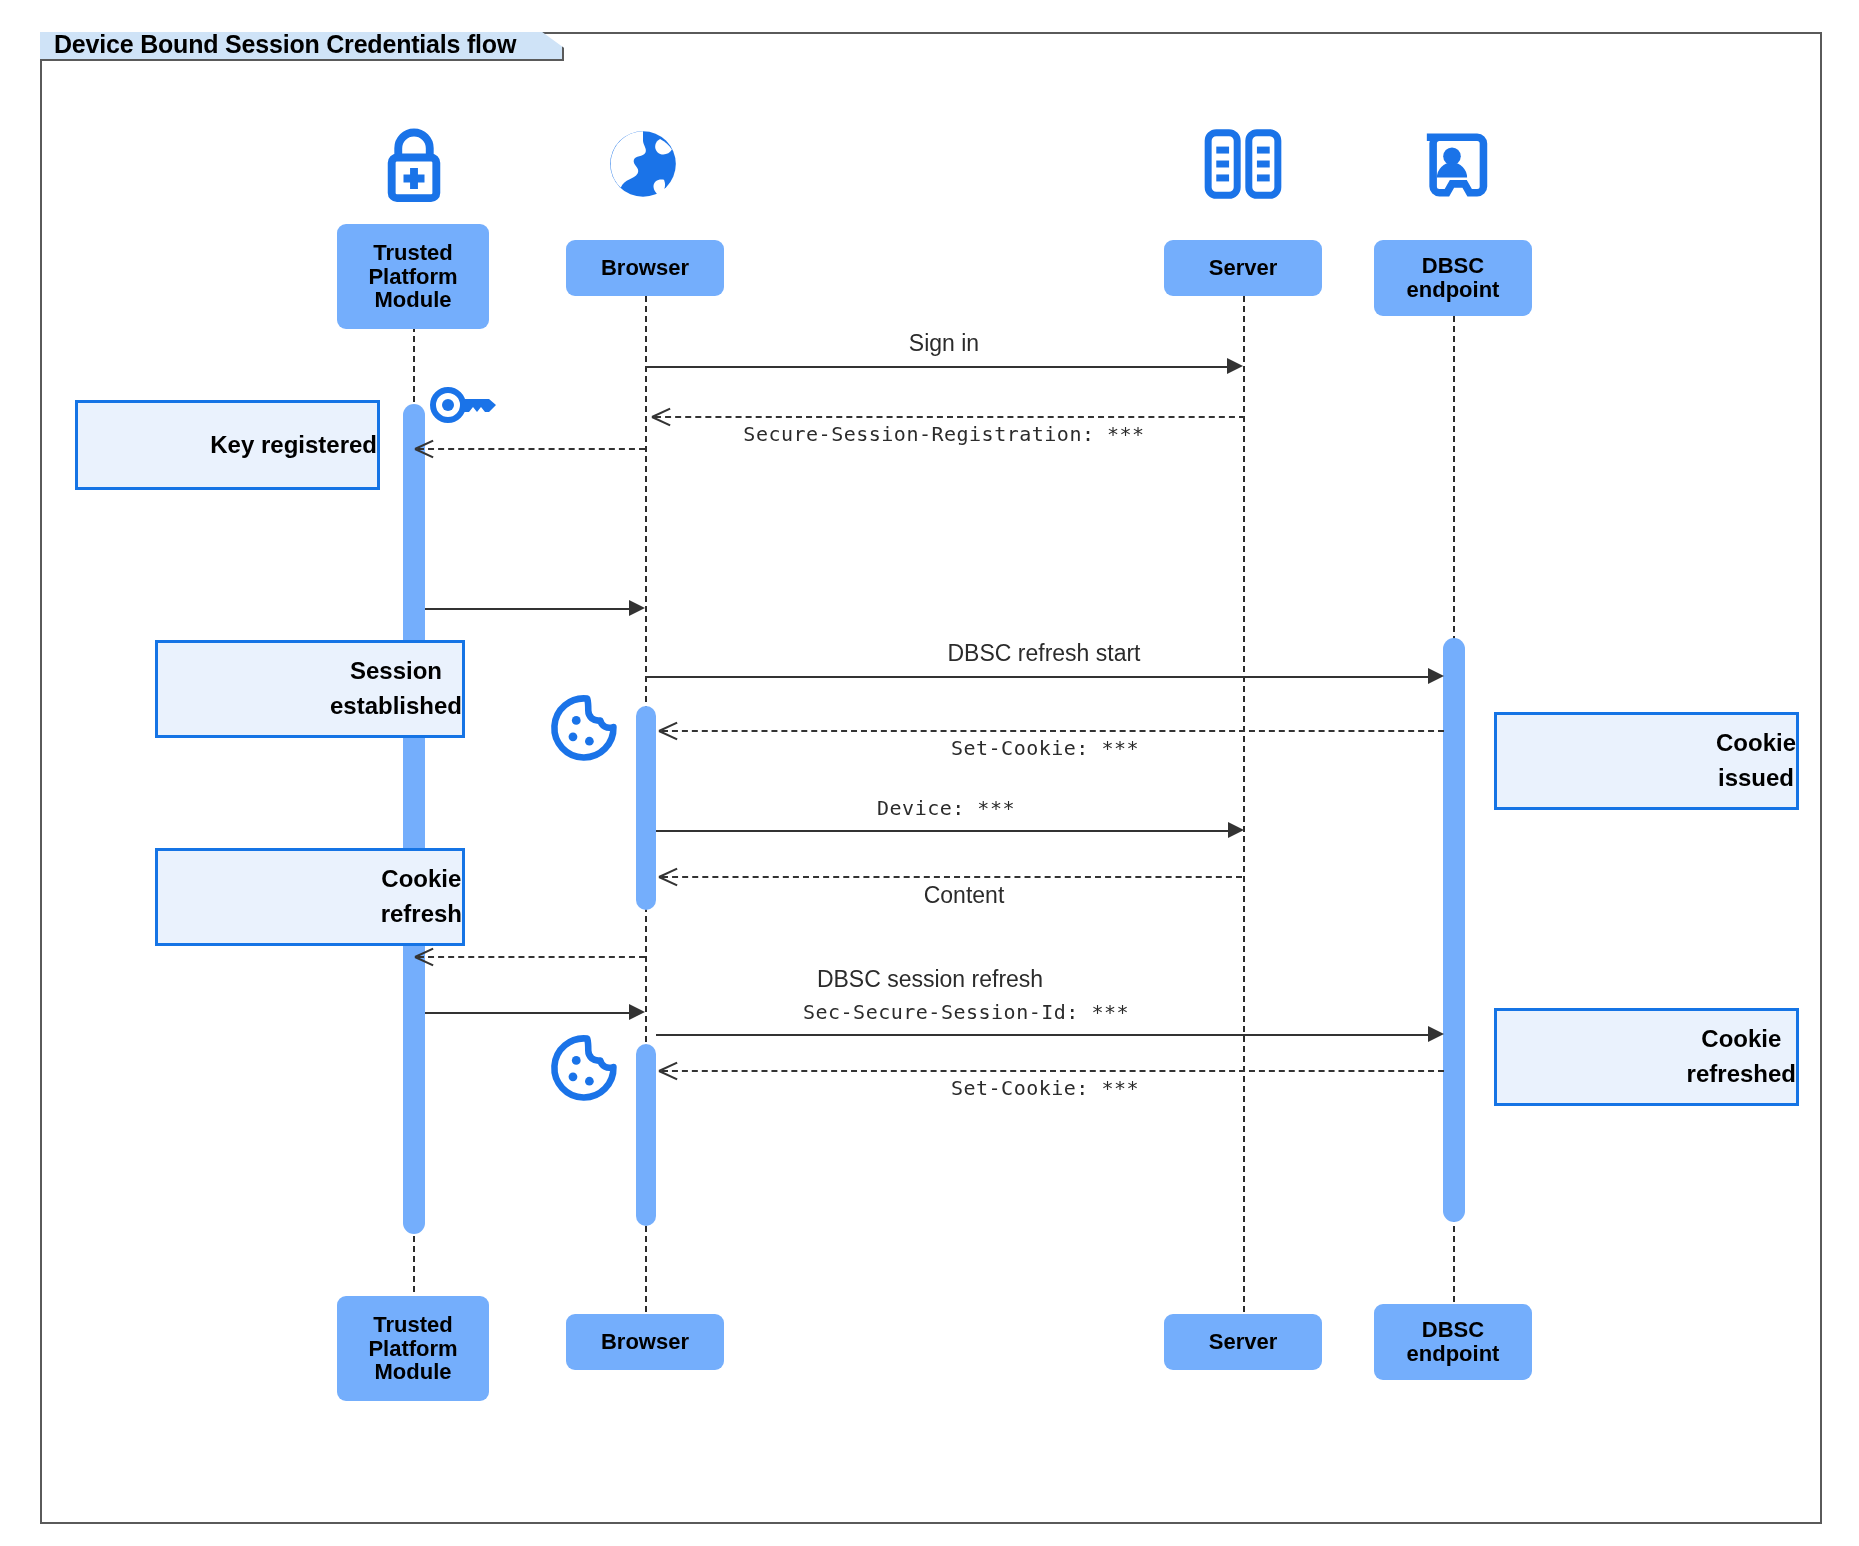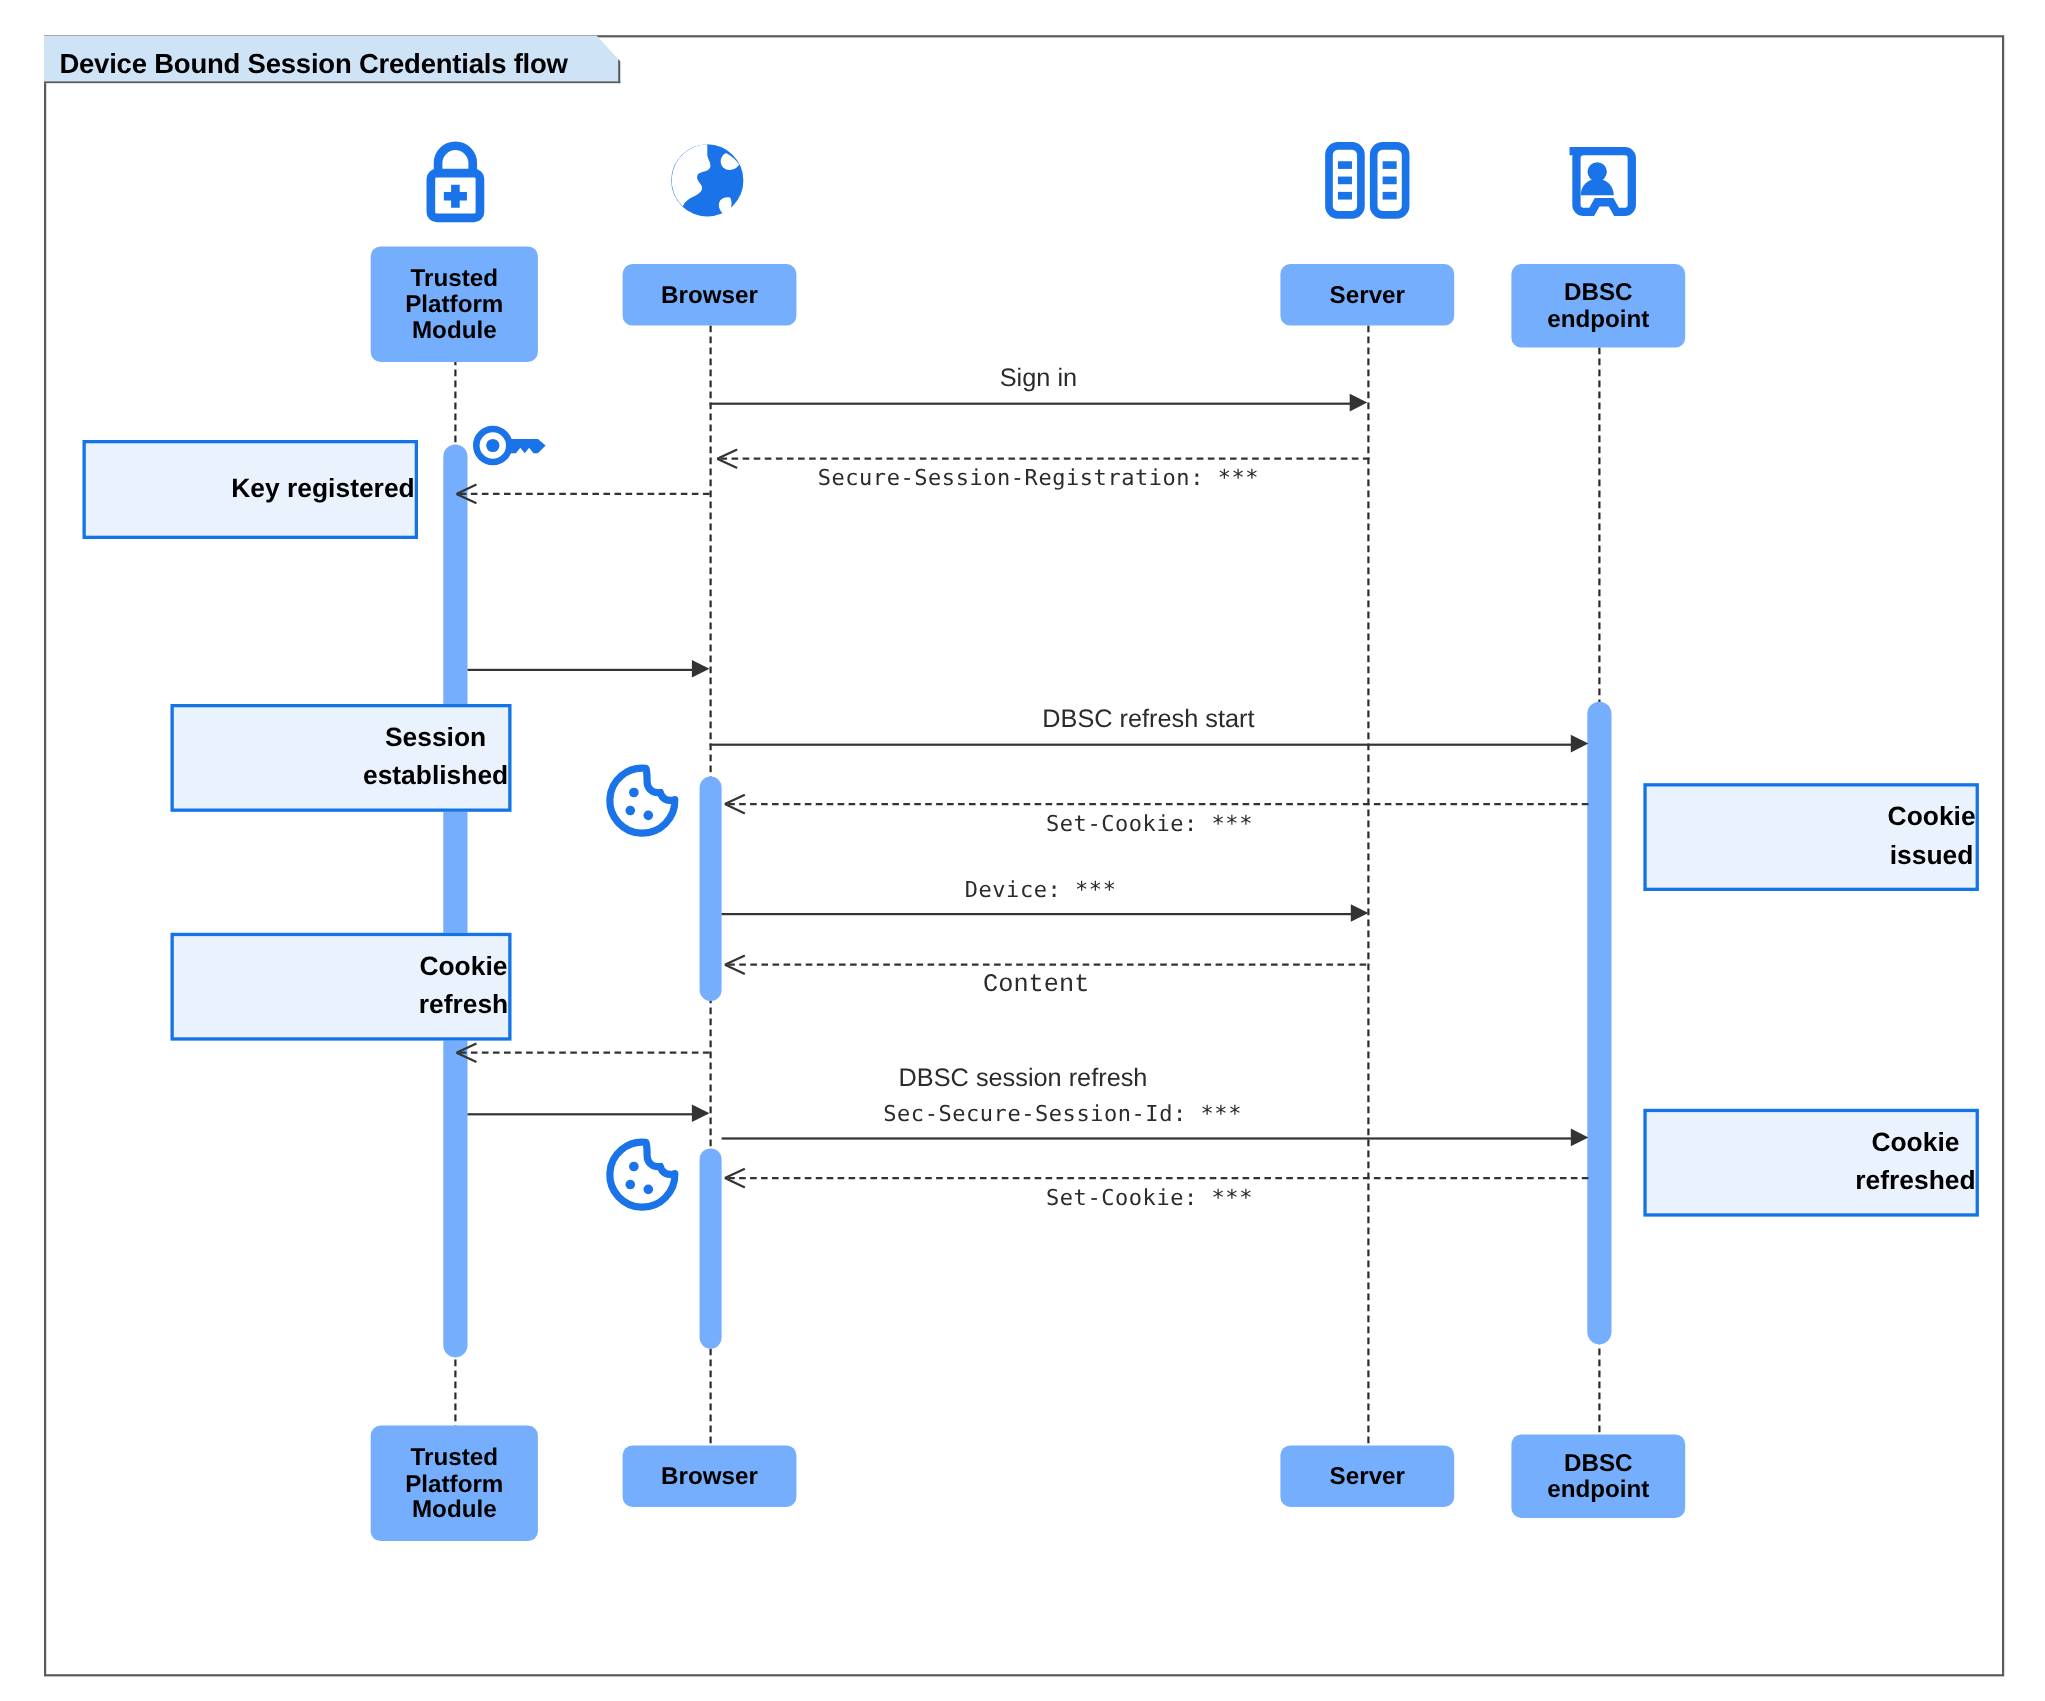--- a/index.html
+++ b/index.html
@@ -5,23 +5,23 @@
   html,body{margin:0;padding:0;background:#ffffff;}
   body{width:1859px;height:1546px;font-family:"Liberation Sans",sans-serif;}
   #stage{position:relative;width:1859px;height:1546px;overflow:hidden;background:#fff;}
 
   
   .frame{
     position:absolute;left:40px;top:32px;width:1782px;height:1492px;
     border:2px solid #5a5a5a;background:#ffffff;box-sizing:border-box;
   }
   .frame-tab{
-    position:absolute;left:40px;top:32px;height:44px;
+    position:absolute;left:40px;top:32px;height:29px;
     background:#cfe3f7;border:2px solid #5a5a5a;border-left:none;border-top:none;
-    box-sizing:border-box;display:flex;align-items:flex-start;padding:12px 46px 0 14px;
+    box-sizing:border-box;display:flex;align-items:flex-end;padding:12px 46px 0 14px;
     clip-path:polygon(0 0,calc(100% - 22px) 0,100% 55%,100% 100%,0 100%);
   }
   .frame-title{font-size:25px;font-weight:bold;color:#000;white-space:nowrap;letter-spacing:-.2px;}
 
   
   .lifeline{
     position:absolute;width:0;border-left:2px dashed #2b2b2b;
   }
   
   .pbox{
@@ -167,21 +167,21 @@
   <div class="msgline dashed" style="left:662px;top:730px;width:782px;"></div>
   <div class="arrowhead open-l" style="left:659px;top:730px;"></div>
   <div class="msglabel mono" style="left:650px;top:736px;width:790px;">Set-Cookie: ***</div>
 
   <div class="msglabel mono" style="left:656px;top:796px;width:580px;">Device: ***</div>
   <div class="msgline" style="left:656px;top:830px;width:580px;"></div>
   <div class="arrowhead solid-r" style="left:1228px;top:822px;"></div>
 
   <div class="msgline dashed" style="left:662px;top:876px;width:580px;"></div>
   <div class="arrowhead open-l" style="left:659px;top:876px;"></div>
-  <div class="msglabel sans" style="left:648px;top:882px;width:588px;font-family:Liberation Mono, monospace;">Content</div>
+  <div class="msglabel sans" style="left:670px;top:882px;width:588px;">Content</div>
 
   <div class="msgline dashed" style="left:418px;top:956px;width:227px;"></div>
   <div class="arrowhead open-l" style="left:415px;top:956px;"></div>
 
   <div class="msglabel sans" style="left:425px;top:966px;width:1010px;">DBSC session refresh</div>
   <div class="msglabel mono" style="left:425px;top:1000px;width:1010px;padding-left:36px;">Sec-Secure-Session-Id: ***</div>
   <div class="msgline" style="left:425px;top:1012px;width:205px;"></div>
   <div class="arrowhead solid-r" style="left:629px;top:1004px;"></div>
   <div class="msgline" style="left:656px;top:1034px;width:780px;"></div>
   <div class="arrowhead solid-r" style="left:1428px;top:1026px;"></div>

